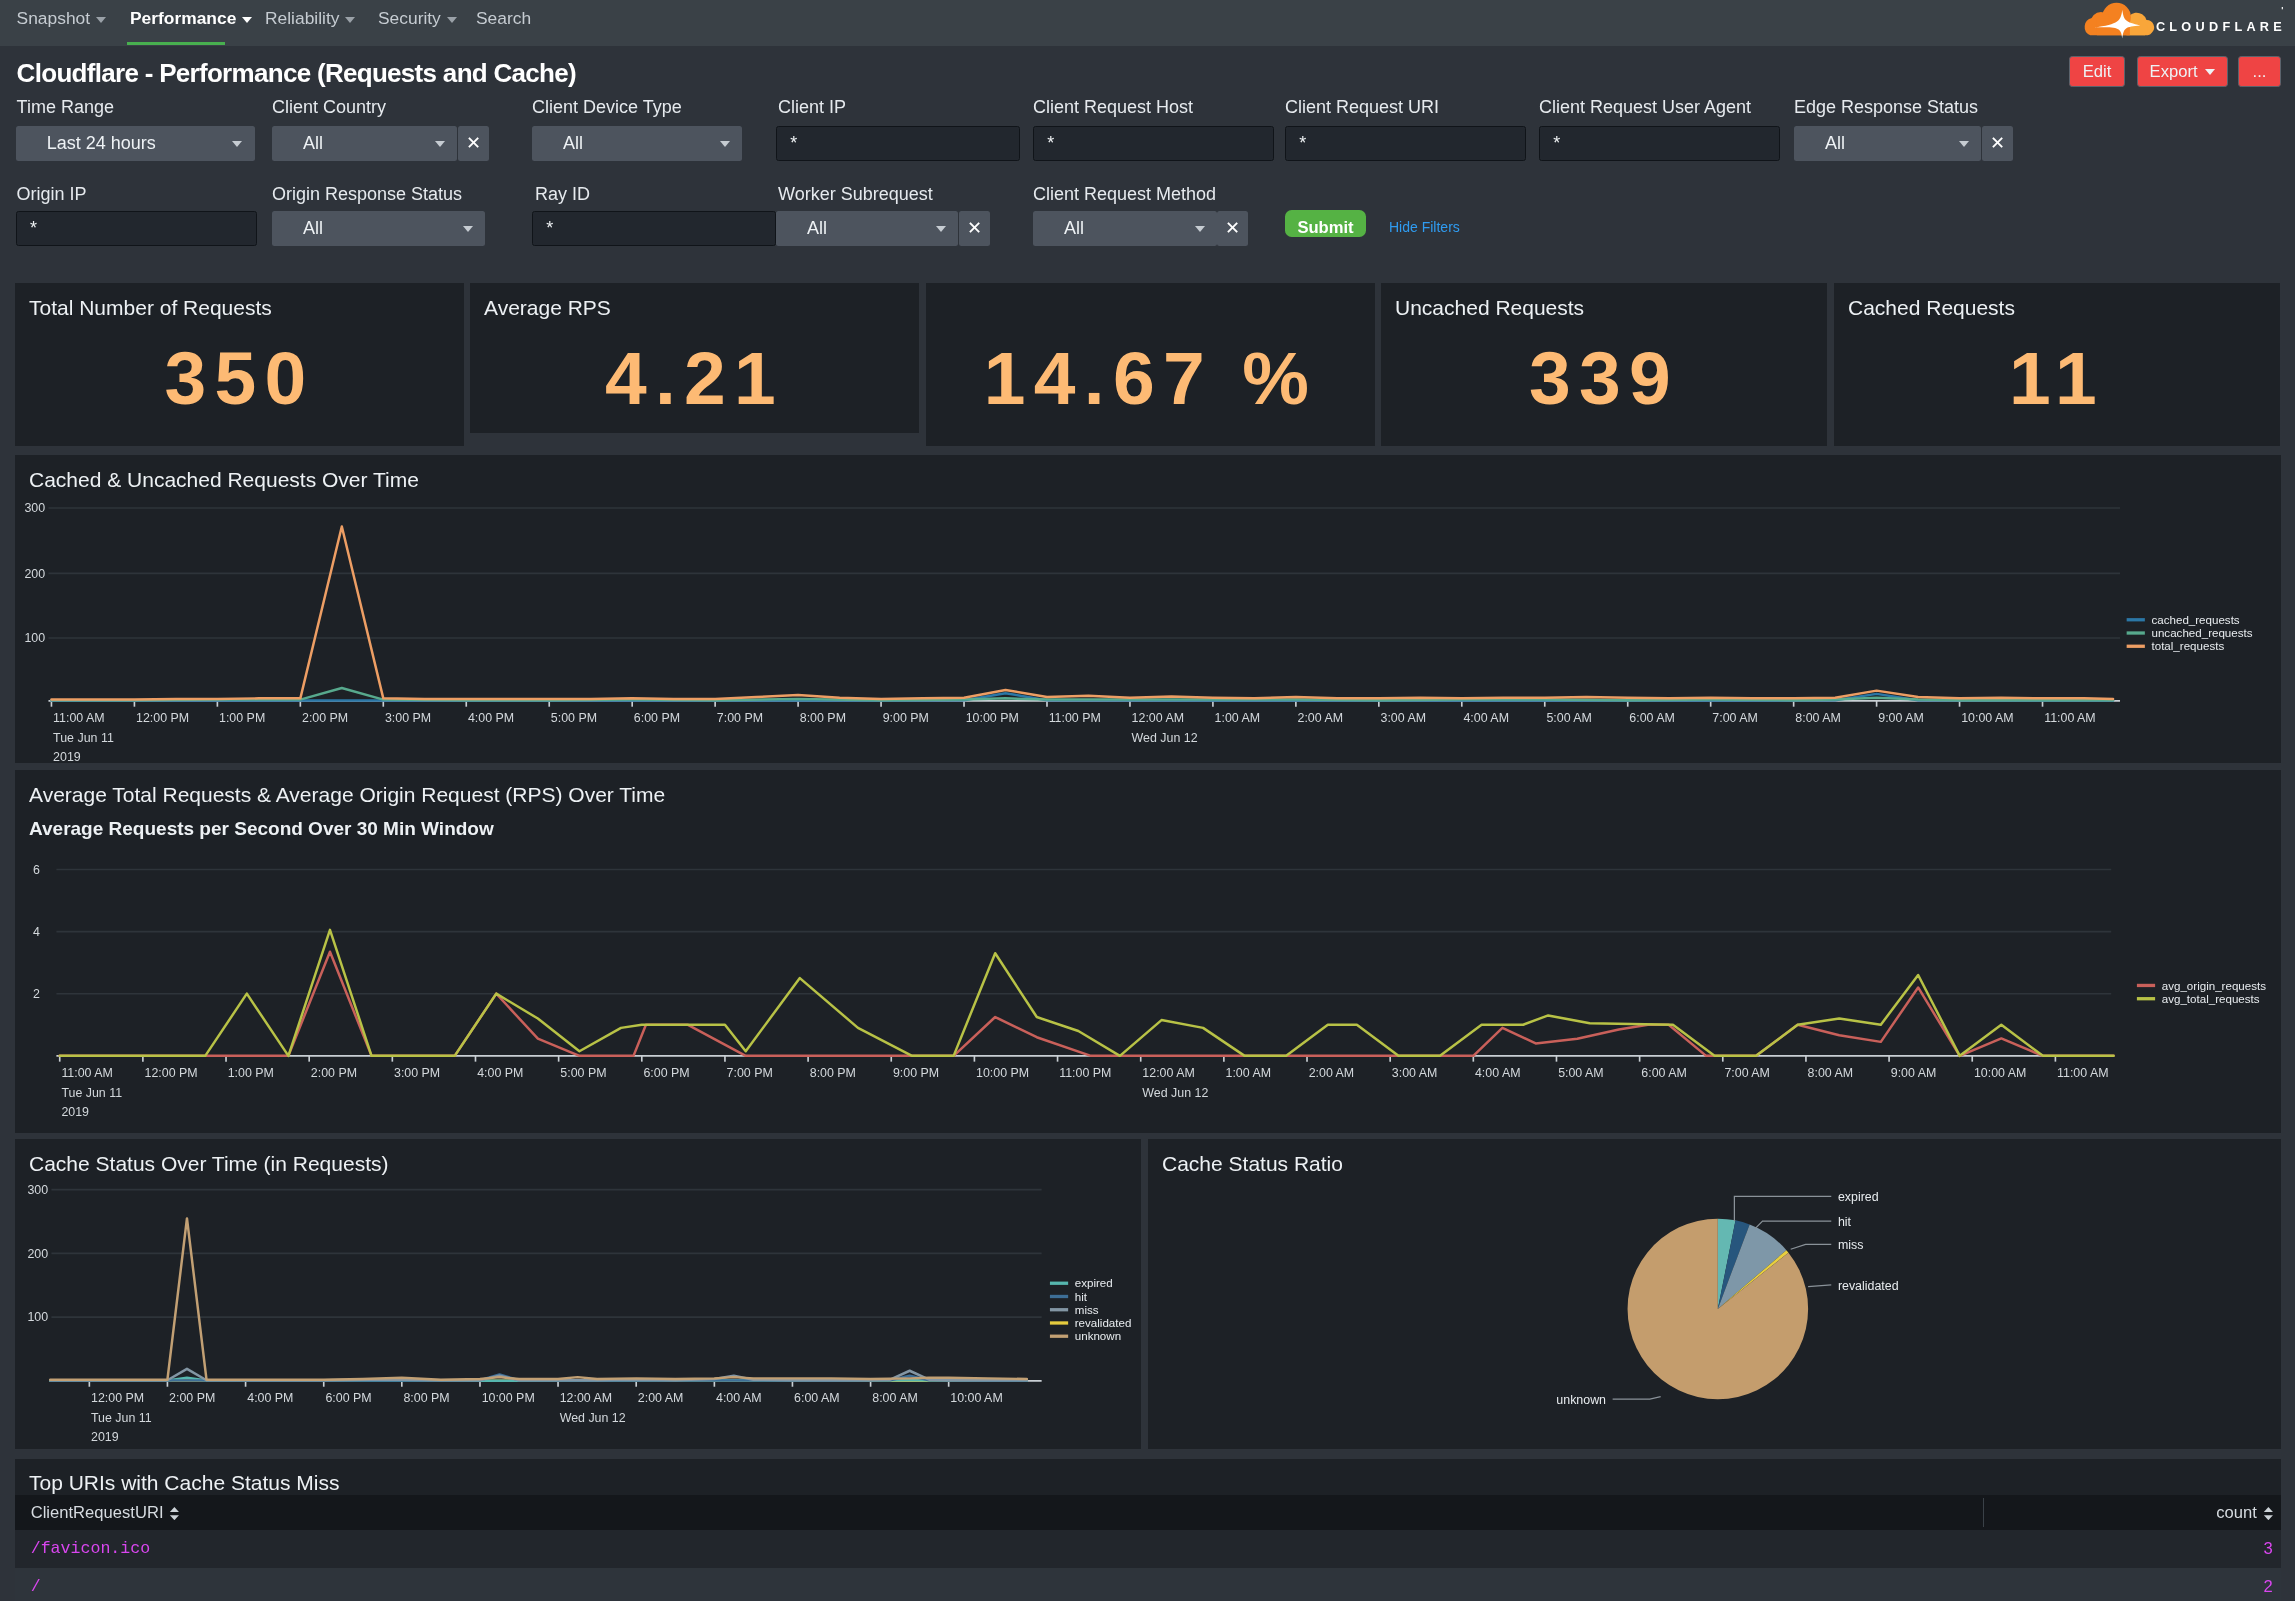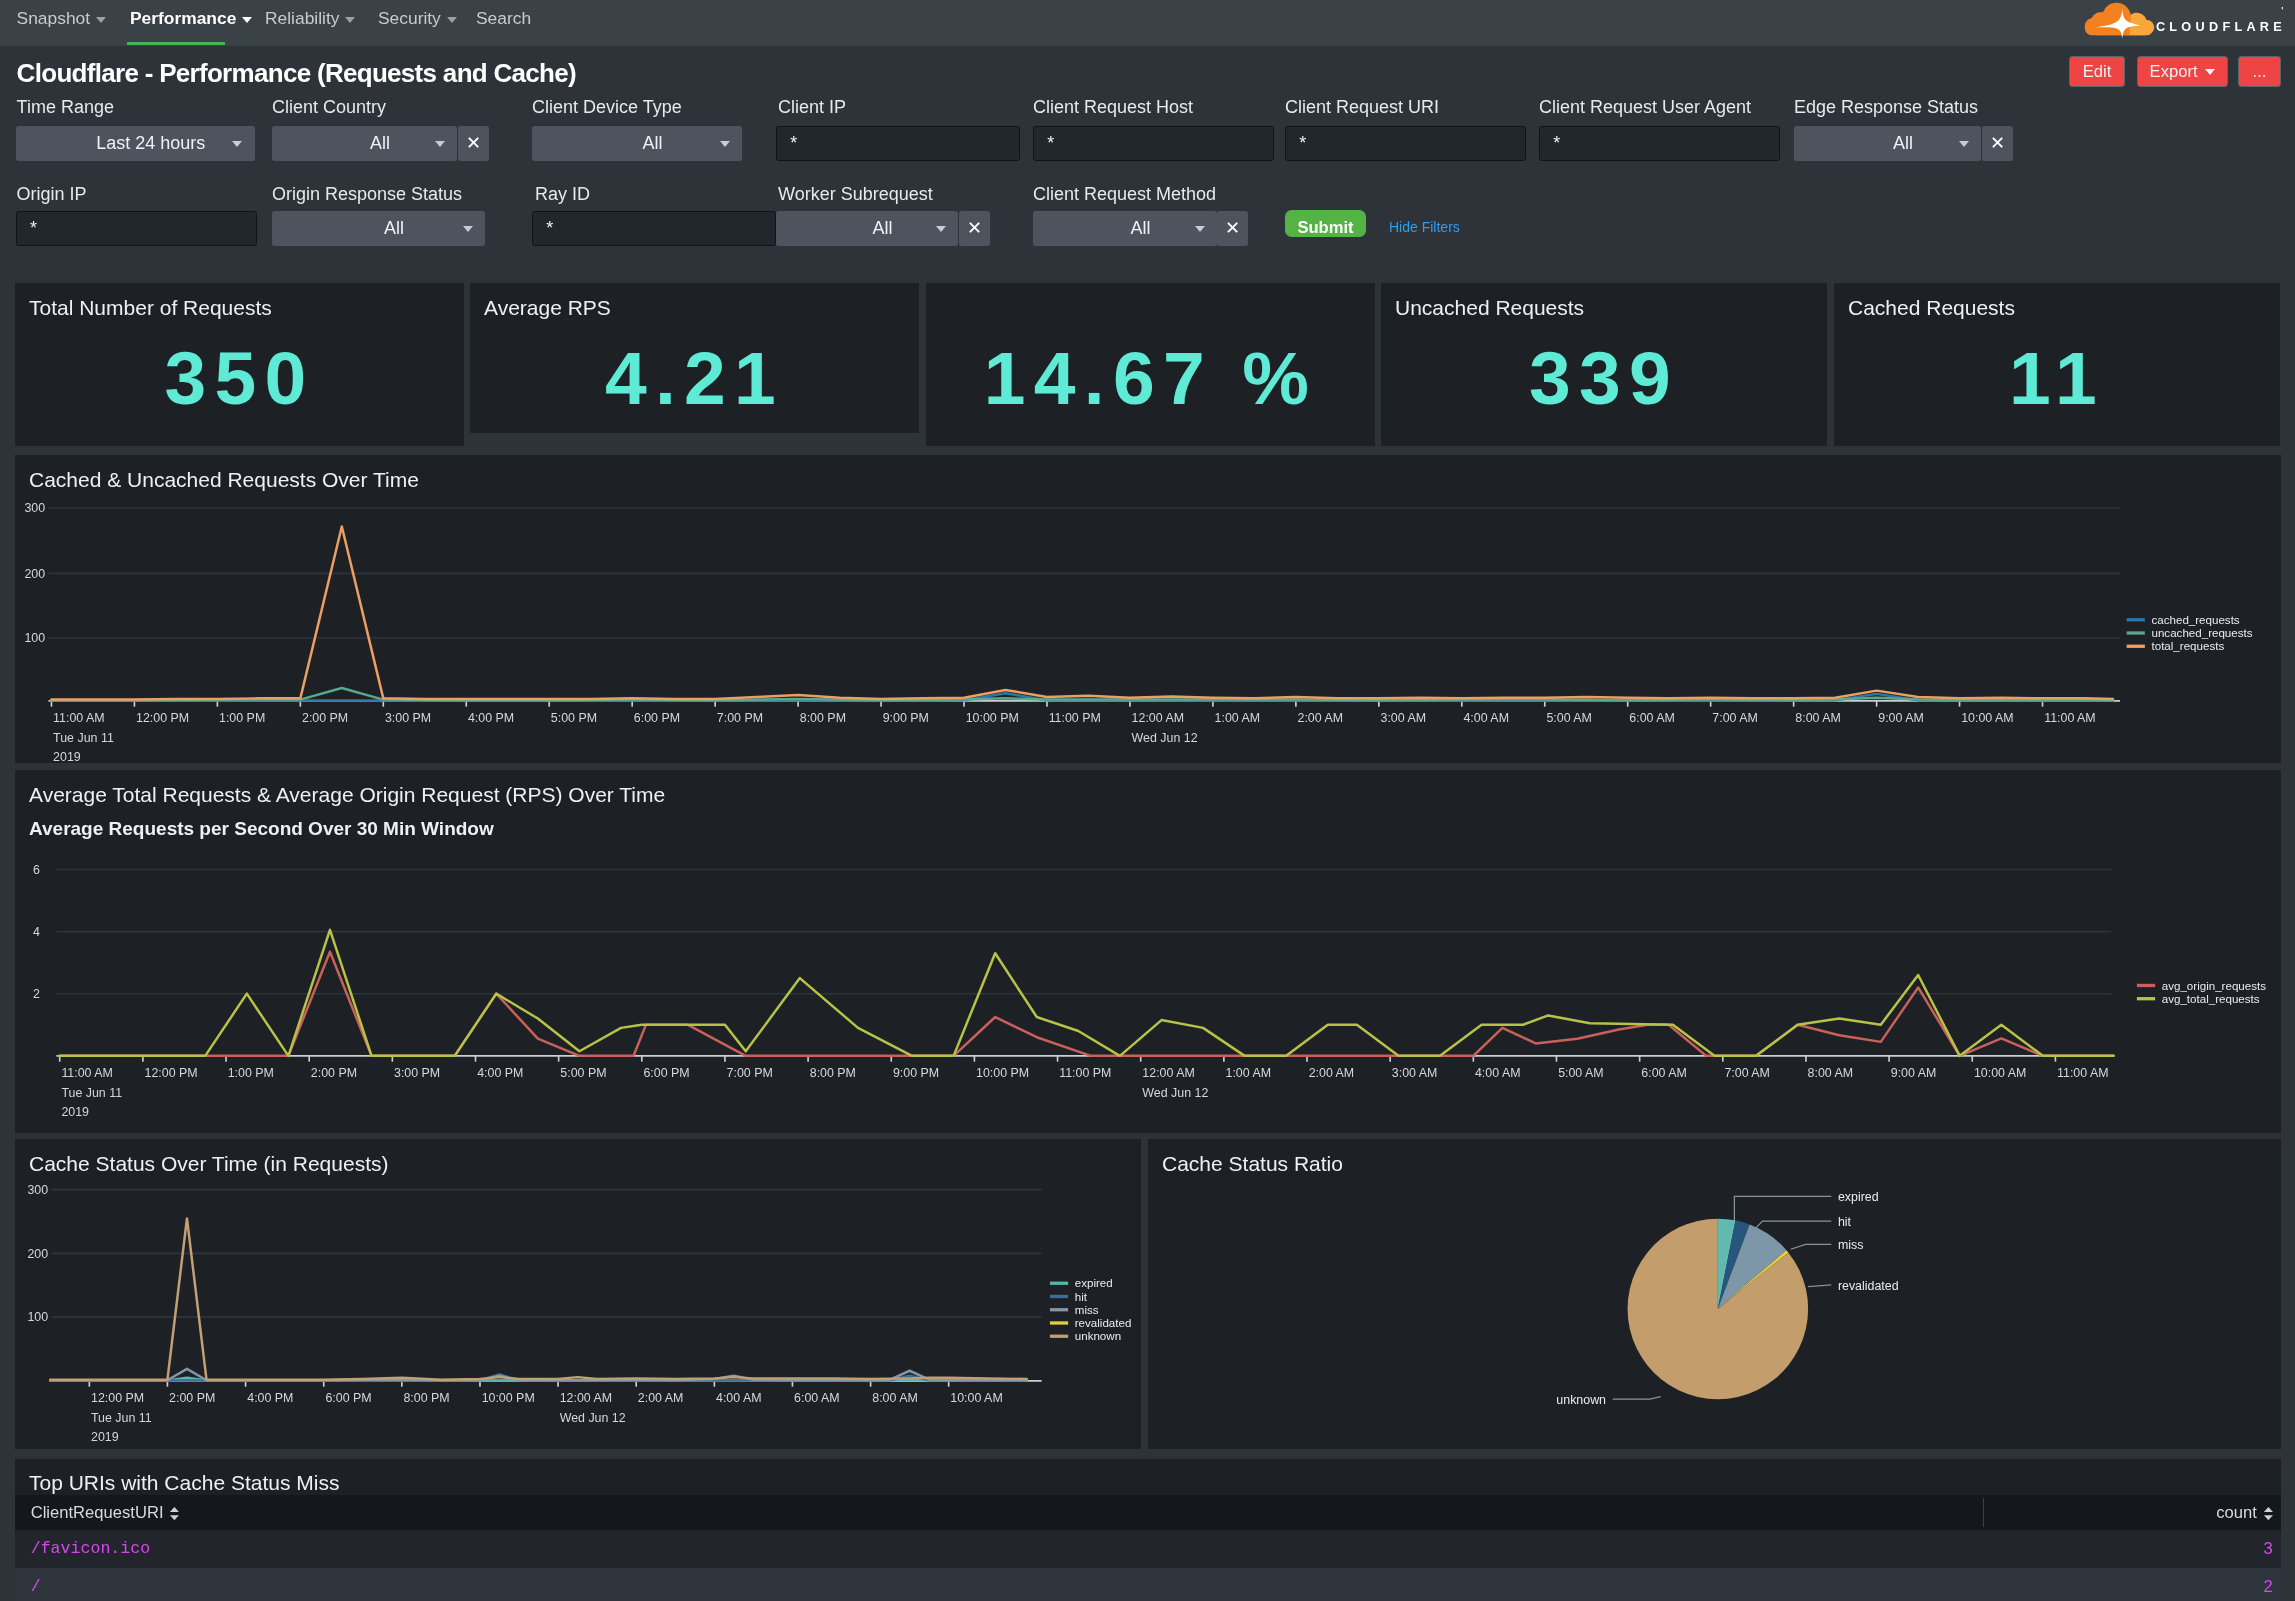--- a/index.html
+++ b/index.html
@@ -6,29 +6,29 @@
 #page { position:relative; width:2295px; height:1602px; }
 #nav { position:absolute; left:0; top:0; width:2295px; height:46px; background:#3a4147; }
 .navitem { position:absolute; top:8.3px; font-size:17.4px; color:#c6ccd2; }
 .navitem b { color:#fff; font-weight:bold; }
 .ncaret { display:inline-block; width:0; height:0; border-left:5.8px solid transparent; border-right:5.8px solid transparent; border-top:6.6px solid #9aa1a8; margin-left:5.8px; vertical-align:1.7px; }
 .ncaret.w { border-top-color:#fff; }
 #greenbar { position:absolute; left:127px; top:42px; width:98px; height:3.3px; background:#48b04f; }
 h1 { position:absolute; left:16.6px; top:58px; font-size:26px; color:#fff; font-weight:bold; letter-spacing:-0.7px; }
 .hbtn { position:absolute; top:56px; height:31px; background:#ef4444; border:0.8px solid #5b636c; border-radius:3.3px; color:#eef2f5; font-size:16.6px; text-align:center; line-height:30px; }
 .flabel { position:absolute; font-size:18px; color:#e6eaee; }
-.dd { position:absolute; height:35px; background:#4d545e; border-radius:2.5px; color:#eef2f5; font-size:18px; line-height:35px; padding-left:31px;text-align:center; }
+.dd { position:absolute; height:35px; background:#4d545e; border-radius:2.5px; color:#eef2f5; font-size:18px; line-height:35px; padding-left:31px; }
 .dd .caret { position:absolute; right:12.4px; top:15px; width:0; height:0; border-left:5.8px solid transparent; border-right:5.8px solid transparent; border-top:6.6px solid #c6ccd2; }
 .xbtn { position:absolute; width:31px; height:35px; background:#4d545e; border-radius:2.5px; color:#fff; font-size:18px; text-align:center; line-height:35px; }
 .ti { position:absolute; height:35px; background:#22272e; border:1.7px solid #101419; border-radius:2.5px; color:#eef1f3; font-size:18px; line-height:33px; padding-left:13.2px; }
 #submit { position:absolute; left:1285px; top:210px; width:81px; height:27px; background:#55b244; border-radius:6.6px; color:#fff; font-weight:bold; font-size:16.6px; text-align:center; line-height:35px; }
 #hidef { position:absolute; left:1389px; top:219px; font-size:14px; color:#2f9cf1; }
 .panel { position:absolute; background:#1d2126; }
 .ptitle { padding:13.2px 0 0 14px; font-size:21px; color:#edf1f4; }
-.bignum { position:absolute; left:0; right:0; top:50px; height:91px; line-height:91px; text-align:center; font-size:75px; font-weight:bold; color:#5eead4; letter-spacing:8.3px; }
+.bignum { position:absolute; left:0; right:0; top:50px; height:91px; line-height:91px; text-align:center; font-size:75px; font-weight:bold; color:#fdba74; letter-spacing:8.3px; }
 .csub { position:absolute; left:14px; top:48px; font-size:19px; font-weight:bold; color:#edf1f4; }
 svg.chart { position:absolute; left:0; top:0; }
 text.ax { font-family:"Liberation Sans",sans-serif; font-size:15px; fill:#d3d8dc; }
 text.lg { font-family:"Liberation Sans",sans-serif; font-size:14px; fill:#e8ecef; }
 text.pl { font-family:"Liberation Sans",sans-serif; font-size:15px; fill:#e8ecef; }
 #tbl { position:absolute; left:15px; top:1459px; width:2266px; height:139px; background:#1d2126; }
 .thead { position:absolute; left:0; top:36px; width:2266px; height:35px; background:#14171b; color:#d6dbe0; font-size:16.6px; line-height:35px; }
 .trow { position:absolute; left:0; width:2266px; height:38px; font-size:16.6px; line-height:38px; color:#d946ef; }
 .mono { font-family:"Liberation Mono",monospace; }
 </style></head>

